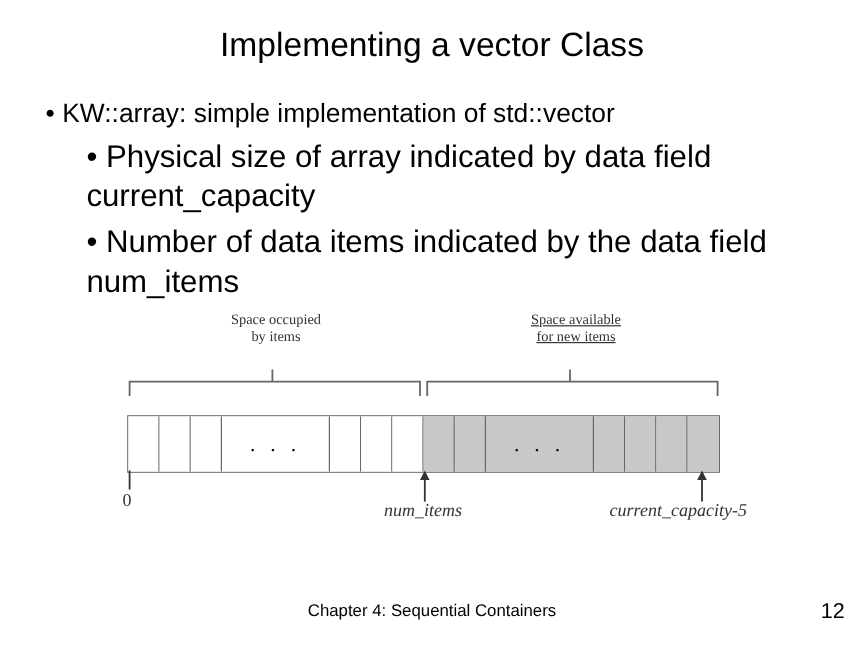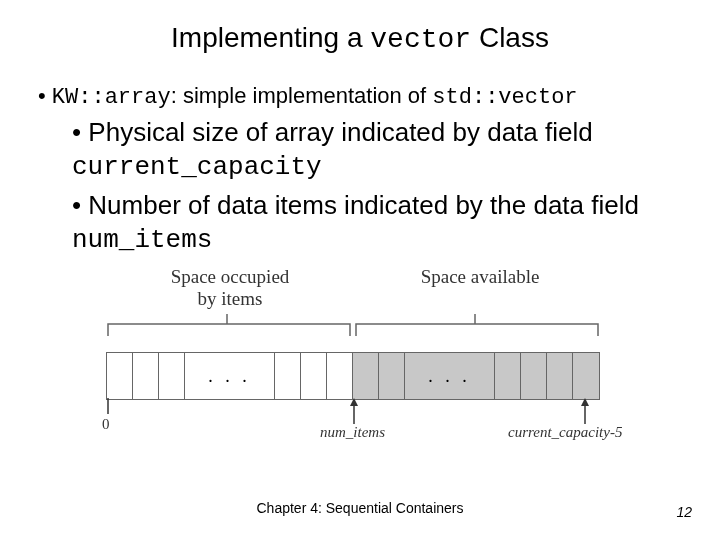--- a/index.html
+++ b/index.html
@@ -16,21 +16,21 @@
     width: 720px;
     height: 540px;
     box-sizing: border-box;
   }
   .title {
     text-align: center;
     font-size: 28px;
     padding-top: 22px;
   }
   .mono {
-    font-family: Liberation Mono, monospace;
+    font-family: Liberation Sans, sans-serif;
   }
   ul.top {
     margin: 28px 38px 0 38px;
     padding: 0;
     list-style: none;
     font-size: 22px;
   }
   ul.top > li::before {
     content: "• ";
   }
@@ -57,29 +57,28 @@
     position: absolute;
     bottom: 24px;
     left: 0;
     right: 0;
     text-align: center;
     font-size: 14px;
   }
   .footer-right {
     position: absolute;
     bottom: 20px;
-    right: 28px;
-    font-size: 14px;
-    font-style: italic;
+    right: 16px;
+    font-size: 18px;
   }
   
   .brace-label {
     position: absolute;
     font-family: Georgia, "Times New Roman", serif;
-    font-size: 19px;
+    font-size: 12px;
     color: #333;
     text-align: center;
     line-height: 1.15;
   }
   .tick-label {
     position: absolute;
     font-family: Georgia, "Times New Roman", serif;
     font-size: 15px;
     color: #333;
   }
@@ -136,22 +135,23 @@
       </ul>
     </li>
   </ul>
 
   <div class="diagram">
 
     <div class="brace-label" style="left:60px; top:0; width:180px;">
       <span>Space occupied</span><br>
       <span>by items</span>
     </div>
-    <div class="brace-label" style="left:300px; top:0; width:200px;">
+    <div class="brace-label" style="left:300px; top:0; width:200px;text-decoration:underline;">
       <span>Space available</span><br>
+      <span>for new items</span>
     </div>
 
     <div class="array">
 
       <div class="cell" style="width:26px; background:#fff;"></div>
       <div class="cell" style="width:26px; background:#fff;"></div>
       <div class="cell" style="width:26px; background:#fff;"></div>
       <div class="cell dots" style="width:90px; background:#fff;">. . .</div>
       <div class="cell" style="width:26px; background:#fff;"></div>
       <div class="cell" style="width:26px; background:#fff;"></div>

